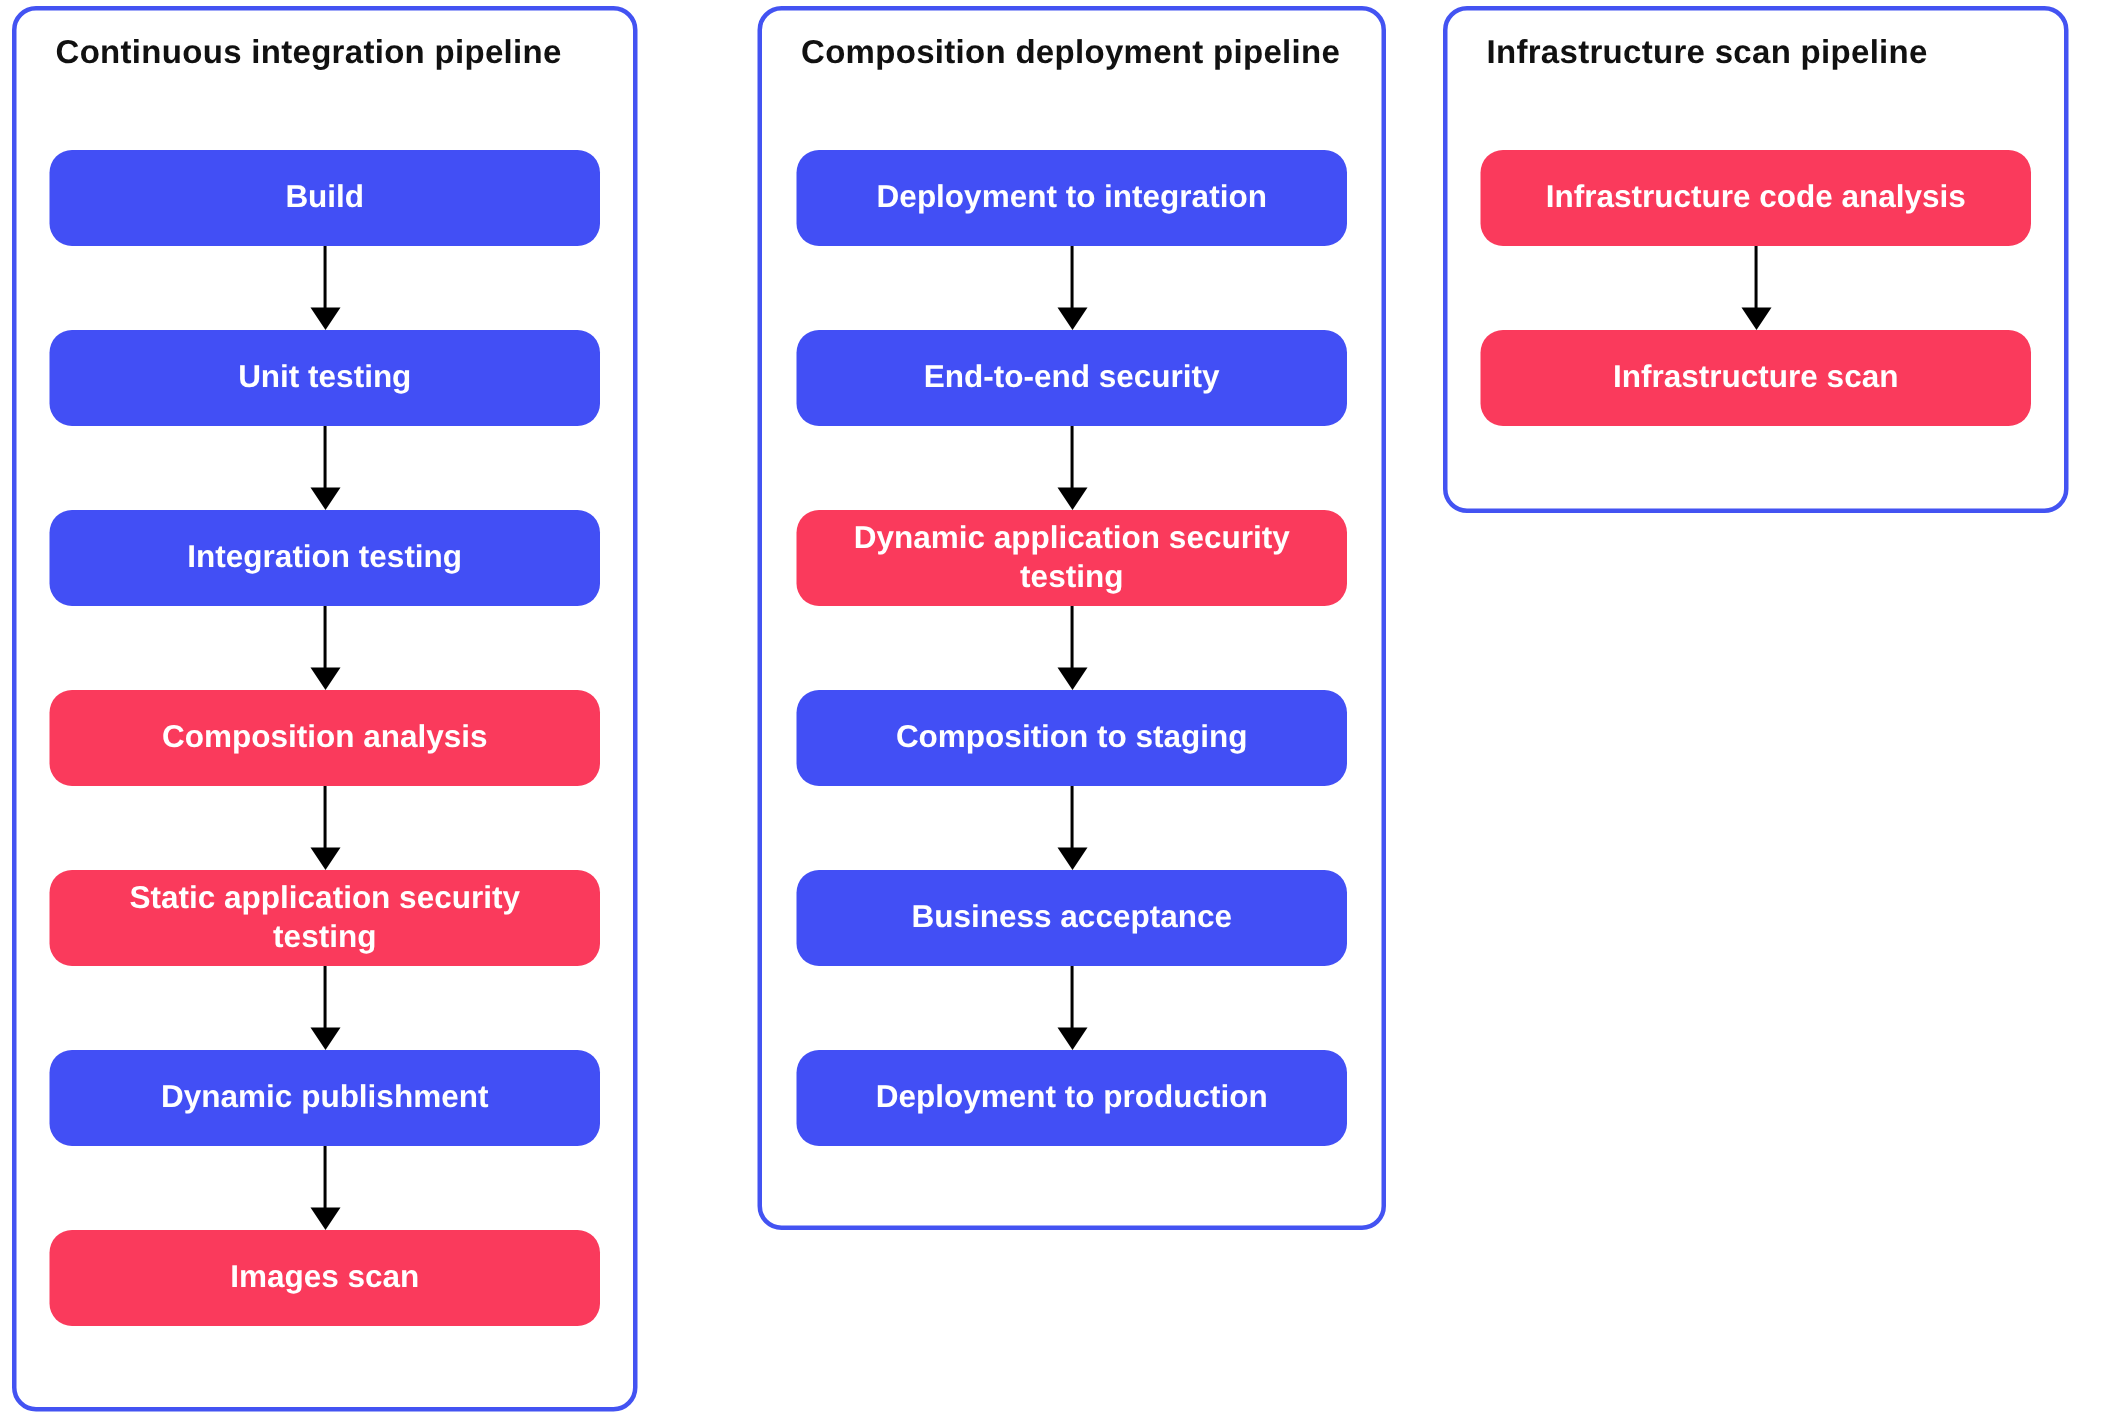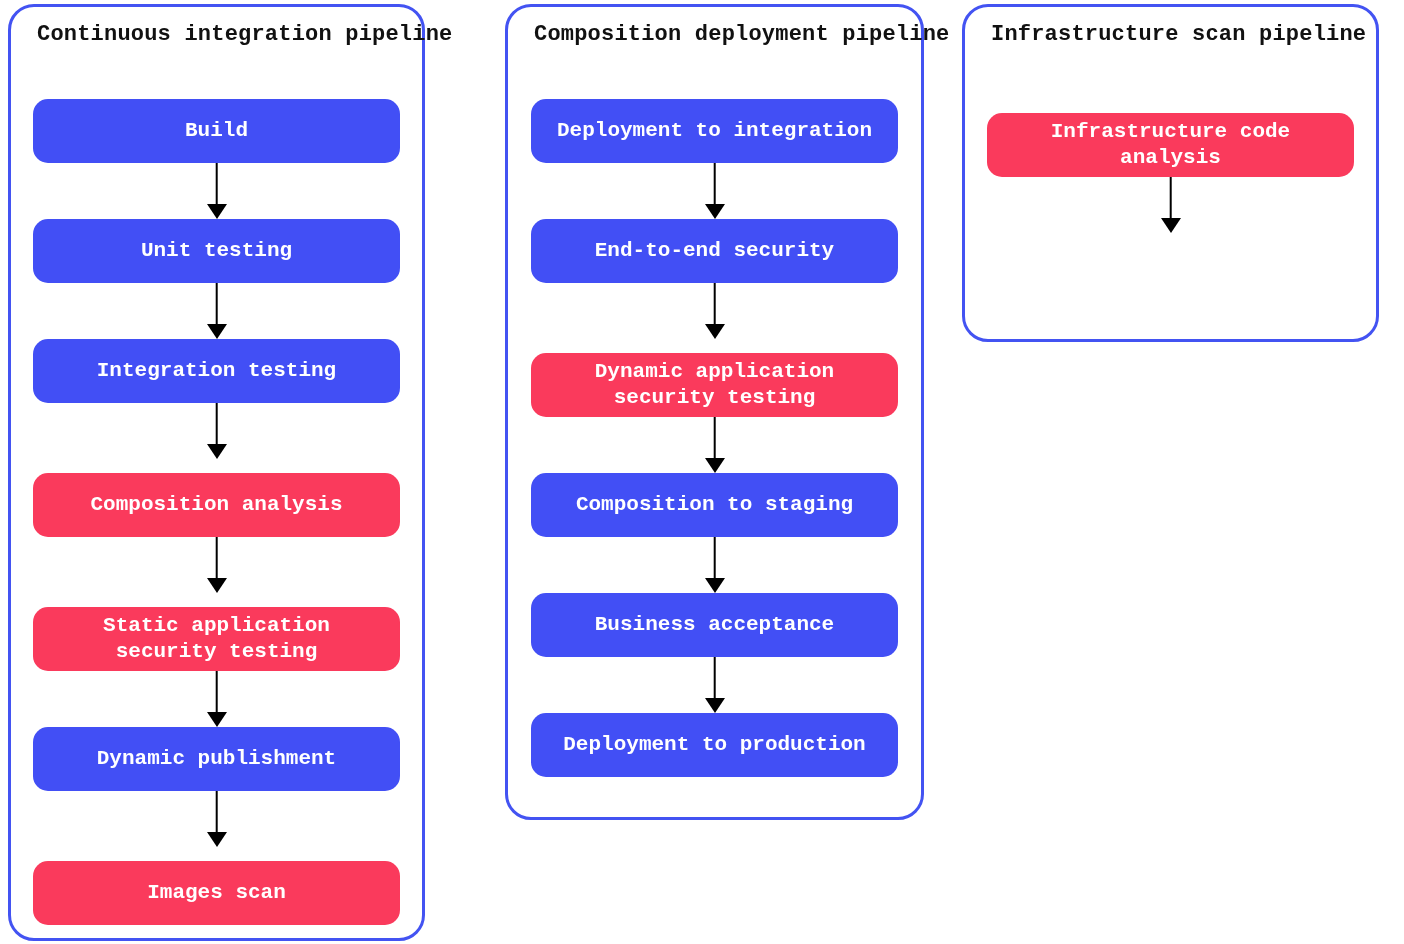--- a/index.html
+++ b/index.html
@@ -18,24 +18,23 @@
     position:relative;
     width:1404px;
     height:944px;
     background:var(--canvas_bg);
     overflow:hidden;
   }
   .pipeline{
     position:absolute;
     top:4px;
     border:3px solid var(--container_border);
-    border-radius:26px;
+    border-radius:16px;
     background:var(--canvas_bg);
     padding:0 24px;
-    font-family:Liberation Mono, monospace;
   }
   .pipeline-title{
     font-size:22px;
     font-weight:bold;
     color:var(--title_text);
     margin:15px 0 0 2px;
     letter-spacing:0.2px;
     white-space:nowrap;
   }
   .nodes{
@@ -52,21 +51,21 @@
     color:var(--node_text);
     font-size:21px;
     font-weight:bold;
     line-height:1.25;
     display:flex;
     align-items:center;
     justify-content:center;
     text-align:center;
     padding:2px 18px;
   }
-  .node[data-variant="red"]{background:var(--red);margin-top:14px;}
+  .node[data-variant="red"]{background:var(--red);}
   .connector{
     position:relative;
     width:22px;
     height:56px;
     flex:0 0 auto;
   }
   .connector::before{
     content:"";
     position:absolute;
     top:0;
@@ -130,16 +129,17 @@
       <div class="connector"></div>
       <div class="node" data-variant="blue">Deployment to production</div>
     </div>
   </section>
 
   <section class="pipeline" id="pipeline-infra">
     <h2 class="pipeline-title">Infrastructure scan pipeline</h2>
     <div class="nodes">
       <div class="node" data-variant="red">Infrastructure code analysis</div>
       <div class="connector"></div>
+      <div class="node" data-variant="red">Infrastructure scan</div>
     </div>
   </section>
 
 </div>
 
 </body></html>

